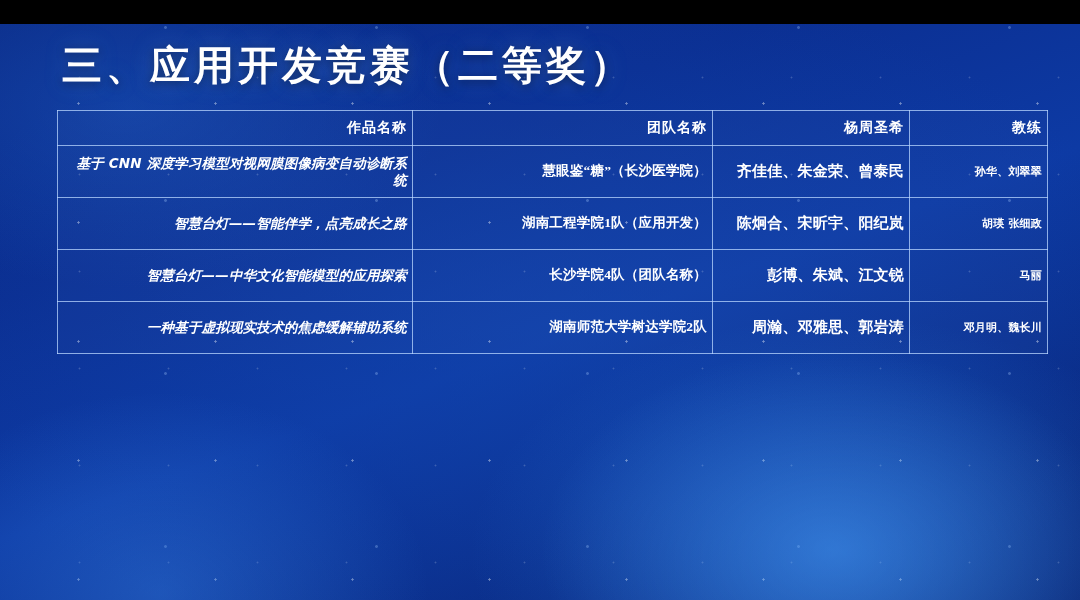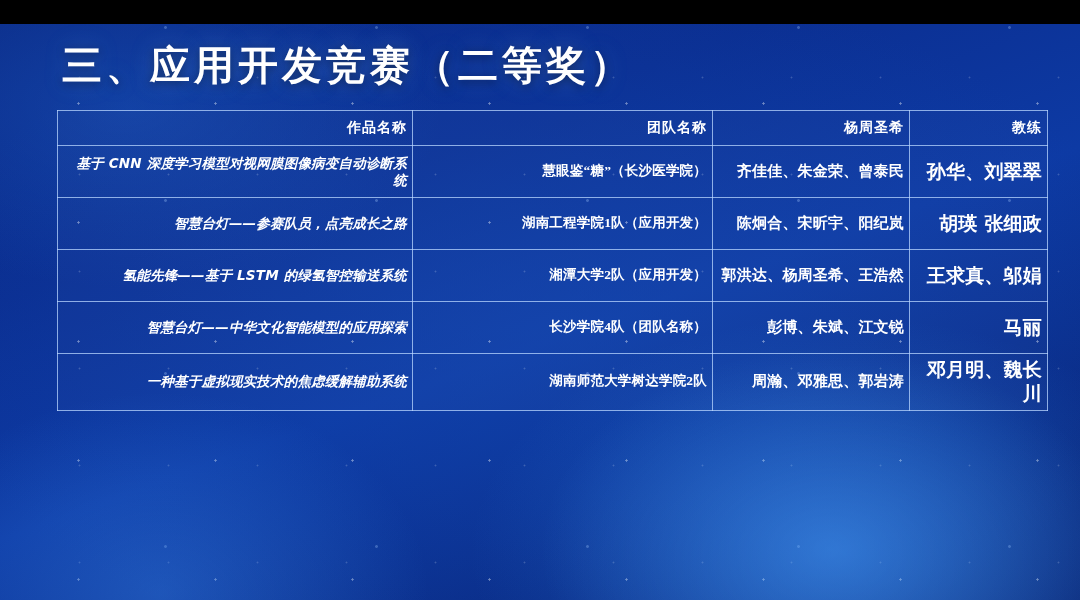--- a/index.html
+++ b/index.html
@@ -105,21 +105,21 @@
   }
   table.award td {
     height: 43px;
     font-size: 13.5px;
     font-weight: 700;
     letter-spacing: 0.5px;
   }
   table.award td.work { letter-spacing: 0.2px; font-style: italic; }
   table.award td.team { letter-spacing: 0.2px; font-family: Liberation Serif, serif; }
   table.award td.members { font-size: 15px; letter-spacing: 0.2px; }
-  table.award td.coach { font-size: 19px; letter-spacing: 0.2px; }
+  table.award td.coach { font-size: 11px; letter-spacing: 0.2px; }
 
   .bottom-bar {
     position: absolute;
     left: 0;
     right: 0;
     bottom: 0;
     height: 14px;
     background: #000;
   }
 </style>
@@ -150,30 +150,24 @@
         </tr>
       </thead>
       <tbody>
         <tr>
           <td class="work">基于 CNN 深度学习模型对视网膜图像病变自动诊断系统</td>
           <td class="team">慧眼鉴“糖”（长沙医学院）</td>
           <td class="members">齐佳佳、朱金荣、曾泰民</td>
           <td class="coach">孙华、刘翠翠</td>
         </tr>
         <tr>
-          <td class="work">智慧台灯——参赛队员，点亮成长之路</td>
+          <td class="work">智慧台灯——智能伴学，点亮成长之路</td>
           <td class="team">湖南工程学院1队（应用开发）</td>
           <td class="members">陈炯合、宋昕宇、阳纪岚</td>
           <td class="coach">胡瑛 张细政</td>
-        </tr>
-        <tr>
-          <td class="work">氢能先锋——基于 LSTM 的绿氢智控输送系统</td>
-          <td class="team">湘潭大学2队（应用开发）</td>
-          <td class="members">郭洪达、杨周圣希、王浩然</td>
-          <td class="coach">王求真、邬娟</td>
         </tr>
         <tr>
           <td class="work">智慧台灯——中华文化智能模型的应用探索</td>
           <td class="team">长沙学院4队（团队名称）</td>
           <td class="members">彭博、朱斌、江文锐</td>
           <td class="coach">马丽</td>
         </tr>
         <tr>
           <td class="work">一种基于虚拟现实技术的焦虑缓解辅助系统</td>
           <td class="team">湖南师范大学树达学院2队</td>

